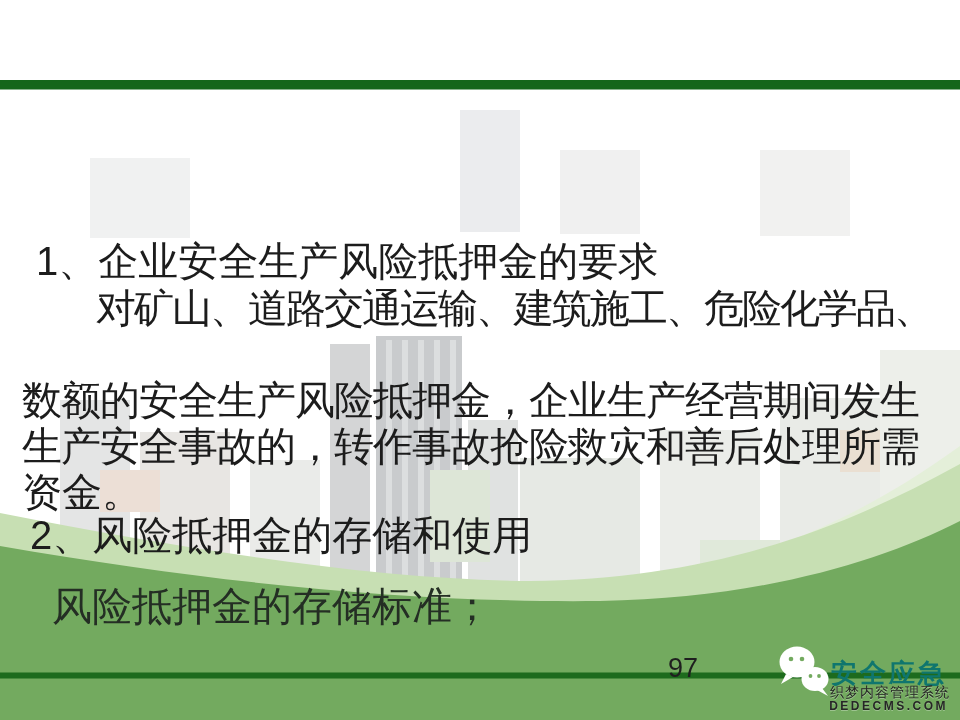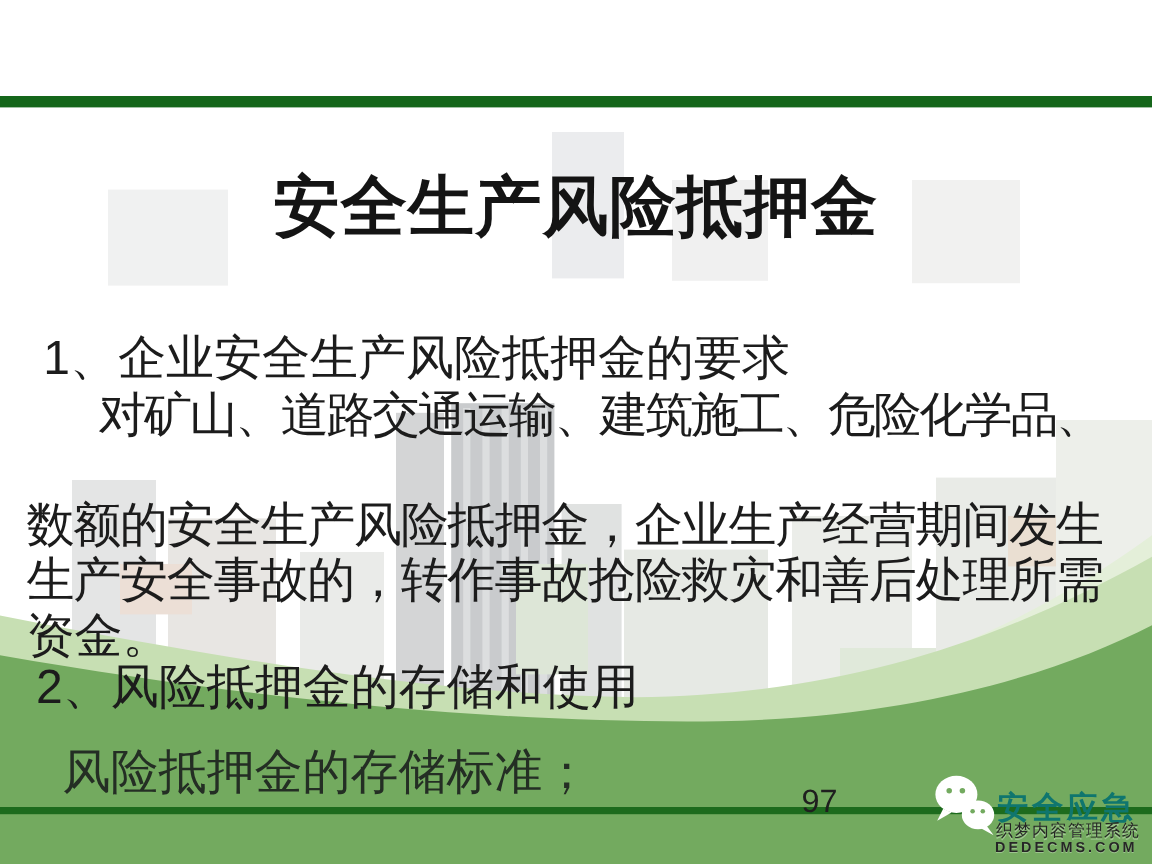--- a/index.html
+++ b/index.html
@@ -7,24 +7,24 @@
     position:relative;width:960px;height:720px;background:#ffffff;
     overflow:hidden;font-family:"Liberation Sans",sans-serif;
   }
   .bg-svg{position:absolute;left:0;top:0;width:960px;height:720px;z-index:0;}
   .slide-title{
     position:absolute;top:136px;left:0;width:100%;text-align:center;
     font-size:55px;font-weight:bold;color:#141414;letter-spacing:1px;z-index:2;
   }
   .body-line{
     position:absolute;font-size:40px;color:#1c1c1c;line-height:1.08;
-    white-space:nowrap;z-index:2;margin-top:38px;
+    white-space:nowrap;z-index:2;
   }
   #l1{left:36px;top:240px;}
-  #l2{left:82px;top:287px;letter-spacing:-2px;}
+  #l2{left:96px;top:287px;letter-spacing:-2px;}
   #l3{left:22px;top:333px;letter-spacing:-1px;}
   #l4{left:22px;top:379px;letter-spacing:-1px;}
   #l5{left:22px;top:425px;letter-spacing:-1px;}
   #l6{left:22px;top:471px;}
   #l7{left:30px;top:514px;}
   #l8{left:52px;top:585px;color:#242e24;}
   .page-num{
     position:absolute;left:668px;top:653px;width:70px;text-align:left;
     font-size:27px;color:#1f1f1f;z-index:3;
   }
@@ -81,21 +81,20 @@
       <path d="M520,592 C700,586 830,540 960,446 L960,720 L520,720 Z" fill="#e4efd9"></path>
       <path d="M0,513 C200,552 380,580 530,581 C690,579 820,542 960,464 L960,720 L0,720 Z" fill="#c7dfb3"></path>
       <path d="M0,546 C230,586 430,603 600,601 C760,598 880,562 960,521 L960,720 L0,720 Z" fill="#73aa5f"></path>
     </g>
 
     <rect x="0" y="80" width="960" height="9.5" fill="#15661a"></rect>
 
     <rect x="0" y="672.5" width="960" height="6" fill="#1d6b1d"></rect>
   </svg>
 
-  <div class="slide-title">安全生产风险抵押金</div>
 
   <div id="l1" class="body-line">1、企业安全生产风险抵押金的要求</div>
   <div id="l2" class="body-line">对矿山、道路交通运输、建筑施工、危险化学品、</div>
   <div id="l4" class="body-line">数额的安全生产风险抵押金，企业生产经营期间发生</div>
   <div id="l5" class="body-line">生产安全事故的，转作事故抢险救灾和善后处理所需</div>
   <div id="l6" class="body-line">资金。</div>
   <div id="l7" class="body-line">2、风险抵押金的存储和使用</div>
   <div id="l8" class="body-line">风险抵押金的存储标准；</div>
 
   <div class="page-num">97</div>

